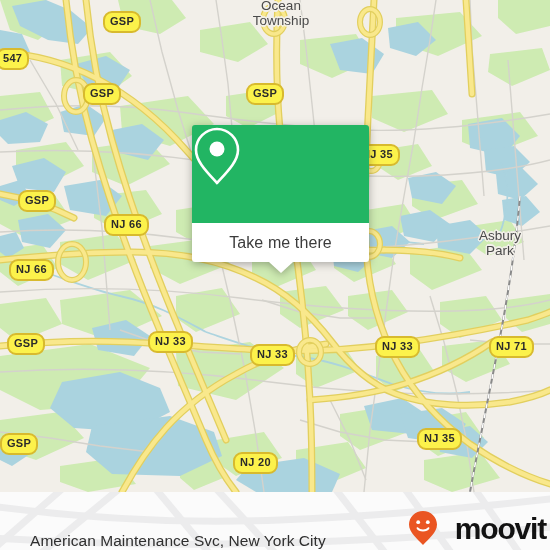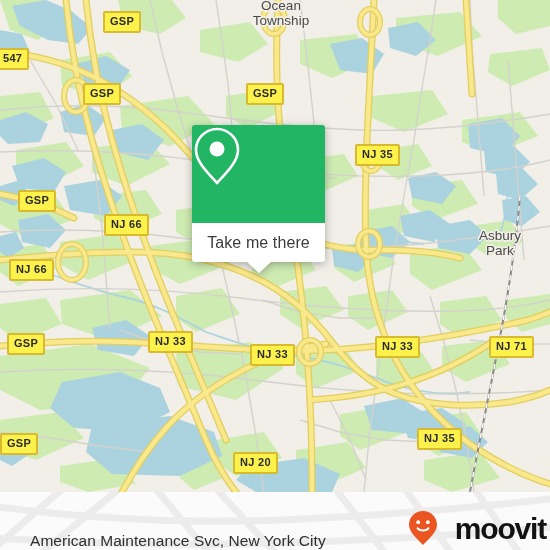--- a/index.html
+++ b/index.html
@@ -15,21 +15,21 @@
     position:absolute;left:0;top:0;width:550px;height:492px;
     background:#f2efe9;overflow:hidden;
   }
   .map svg{position:absolute;left:0;top:0;}
 
   
   .shield{
     position:absolute;
     background:#fcf24b;
     border:2px solid #d8ba2e;
-    border-radius:2px;
+    border-radius:9px;
     color:#2b2b2b;
     font-size:11px;
     font-weight:bold;
     line-height:1;
     padding:3px 5px 4px 5px;
     white-space:nowrap;
     letter-spacing:.3px;
     box-sizing:border-box;
     font-family:"Liberation Sans","DejaVu Sans",sans-serif;
   }
@@ -55,21 +55,21 @@
     background:rgba(255,255,255,.78);
     color:#3a3a3a;
     font-size:11.5px;
     padding:3px 8px 4px 6px;
     border-top-right-radius:3px;
     white-space:nowrap;
   }
 
   
   .card{
-    position:absolute;left:192px;top:125px;width:133px;
+    position:absolute;left:192px;top:125px;width:177px;
     filter:drop-shadow(0 2px 4px rgba(0,0,0,.30));
   }
   .card-top{
     height:98px;background:#22b563;
     border-top-left-radius:3px;border-top-right-radius:3px;
     display:flex;align-items:center;justify-content:center;
   }
   .card-bottom{
     height:39px;background:#ffffff;
     border-bottom-left-radius:3px;border-bottom-right-radius:3px;

